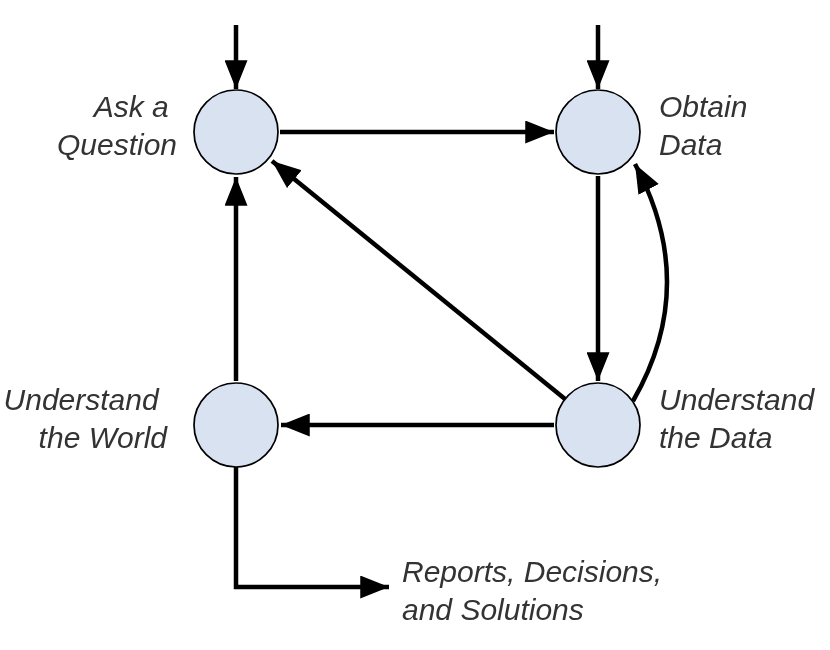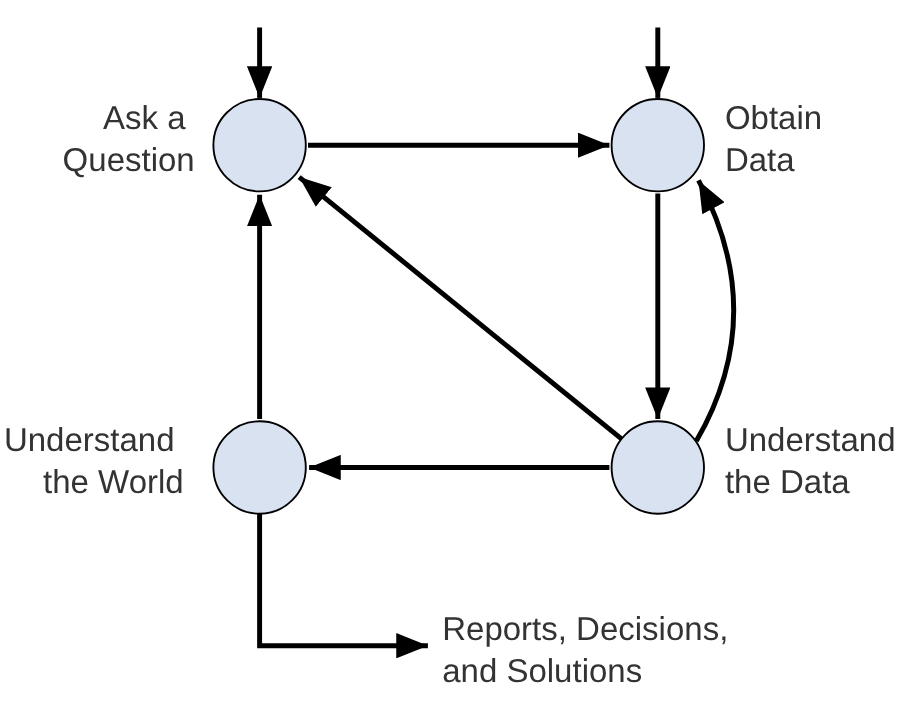--- a/index.html
+++ b/index.html
@@ -6,20 +6,21 @@
     margin: 0;
     padding: 0;
     background: #ffffff;
     width: 830px;
     height: 650px;
     overflow: hidden;
   }
   .diagram-wrap {
     width: 830px;
     height: 478px;
+    font-style: italic;
   }
   svg { display: block; }
   .node-circle {
     stroke: #000000;
     stroke-width: 1.7;
   }
   .edge {
     stroke: #000000;
     stroke-width: 4.5;
     fill: none;

